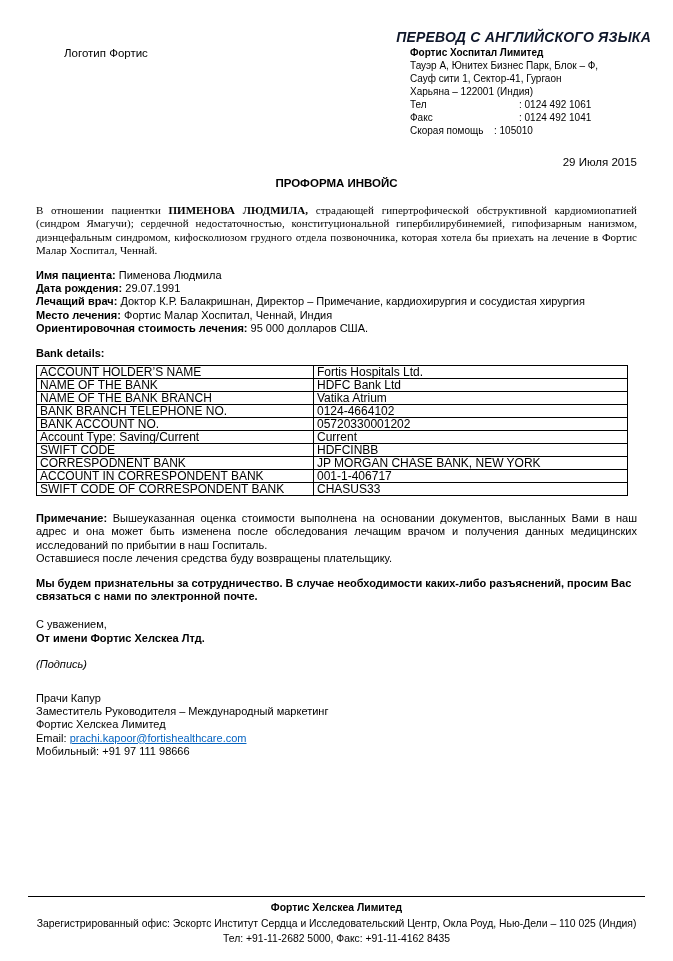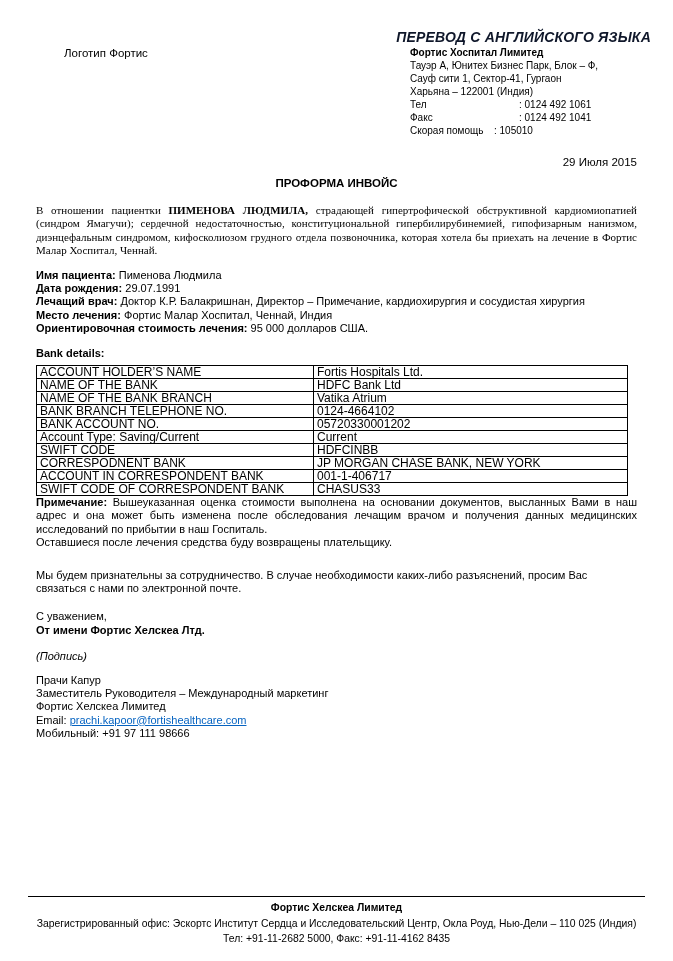--- a/index.html
+++ b/index.html
@@ -48,26 +48,26 @@
   p { margin: 0; }
   .intro { margin-top: 14px; text-align: justify; font-family: Liberation Serif, serif; }
   .details { margin-top: 12px; }
   .bank-heading { margin-top: 12px; font-weight: bold; }
   table.bank { border-collapse: collapse; width: 592px; margin-top: 5px; }
   table.bank td {
     border: 1.5px solid #000; font-weight: normal; font-size: 12px;
     line-height: 12px; padding: 0 3px; vertical-align: middle;
   }
   table.bank td.bl { width: 277px; }
-  .note { margin-top: 0; text-align: justify; }
-  .coop { margin-top: 20px; }
+  .note { margin-top: 16px; text-align: justify; }
+  .coop { margin-top: 12px; font-weight: bold; }
   .closing { margin-top: 15px; }
   .bold { font-weight: bold; }
   .sig-ph { margin-top: 13px; font-style: italic; }
-  .signer { margin-top: 11px; }
+  .signer { margin-top: 21px; }
   a.email { color: #0563c1; text-decoration: underline; }
 
   
   .footer {
     position: absolute; left: 28px; top: 896px; width: 617px;
     border-top: 1.5px solid #000;
     text-align: center; font-size: 10.4px; line-height: 15.5px;
     padding-top: 3px;
   }
   .footer .fcompany { font-weight: bold; }

